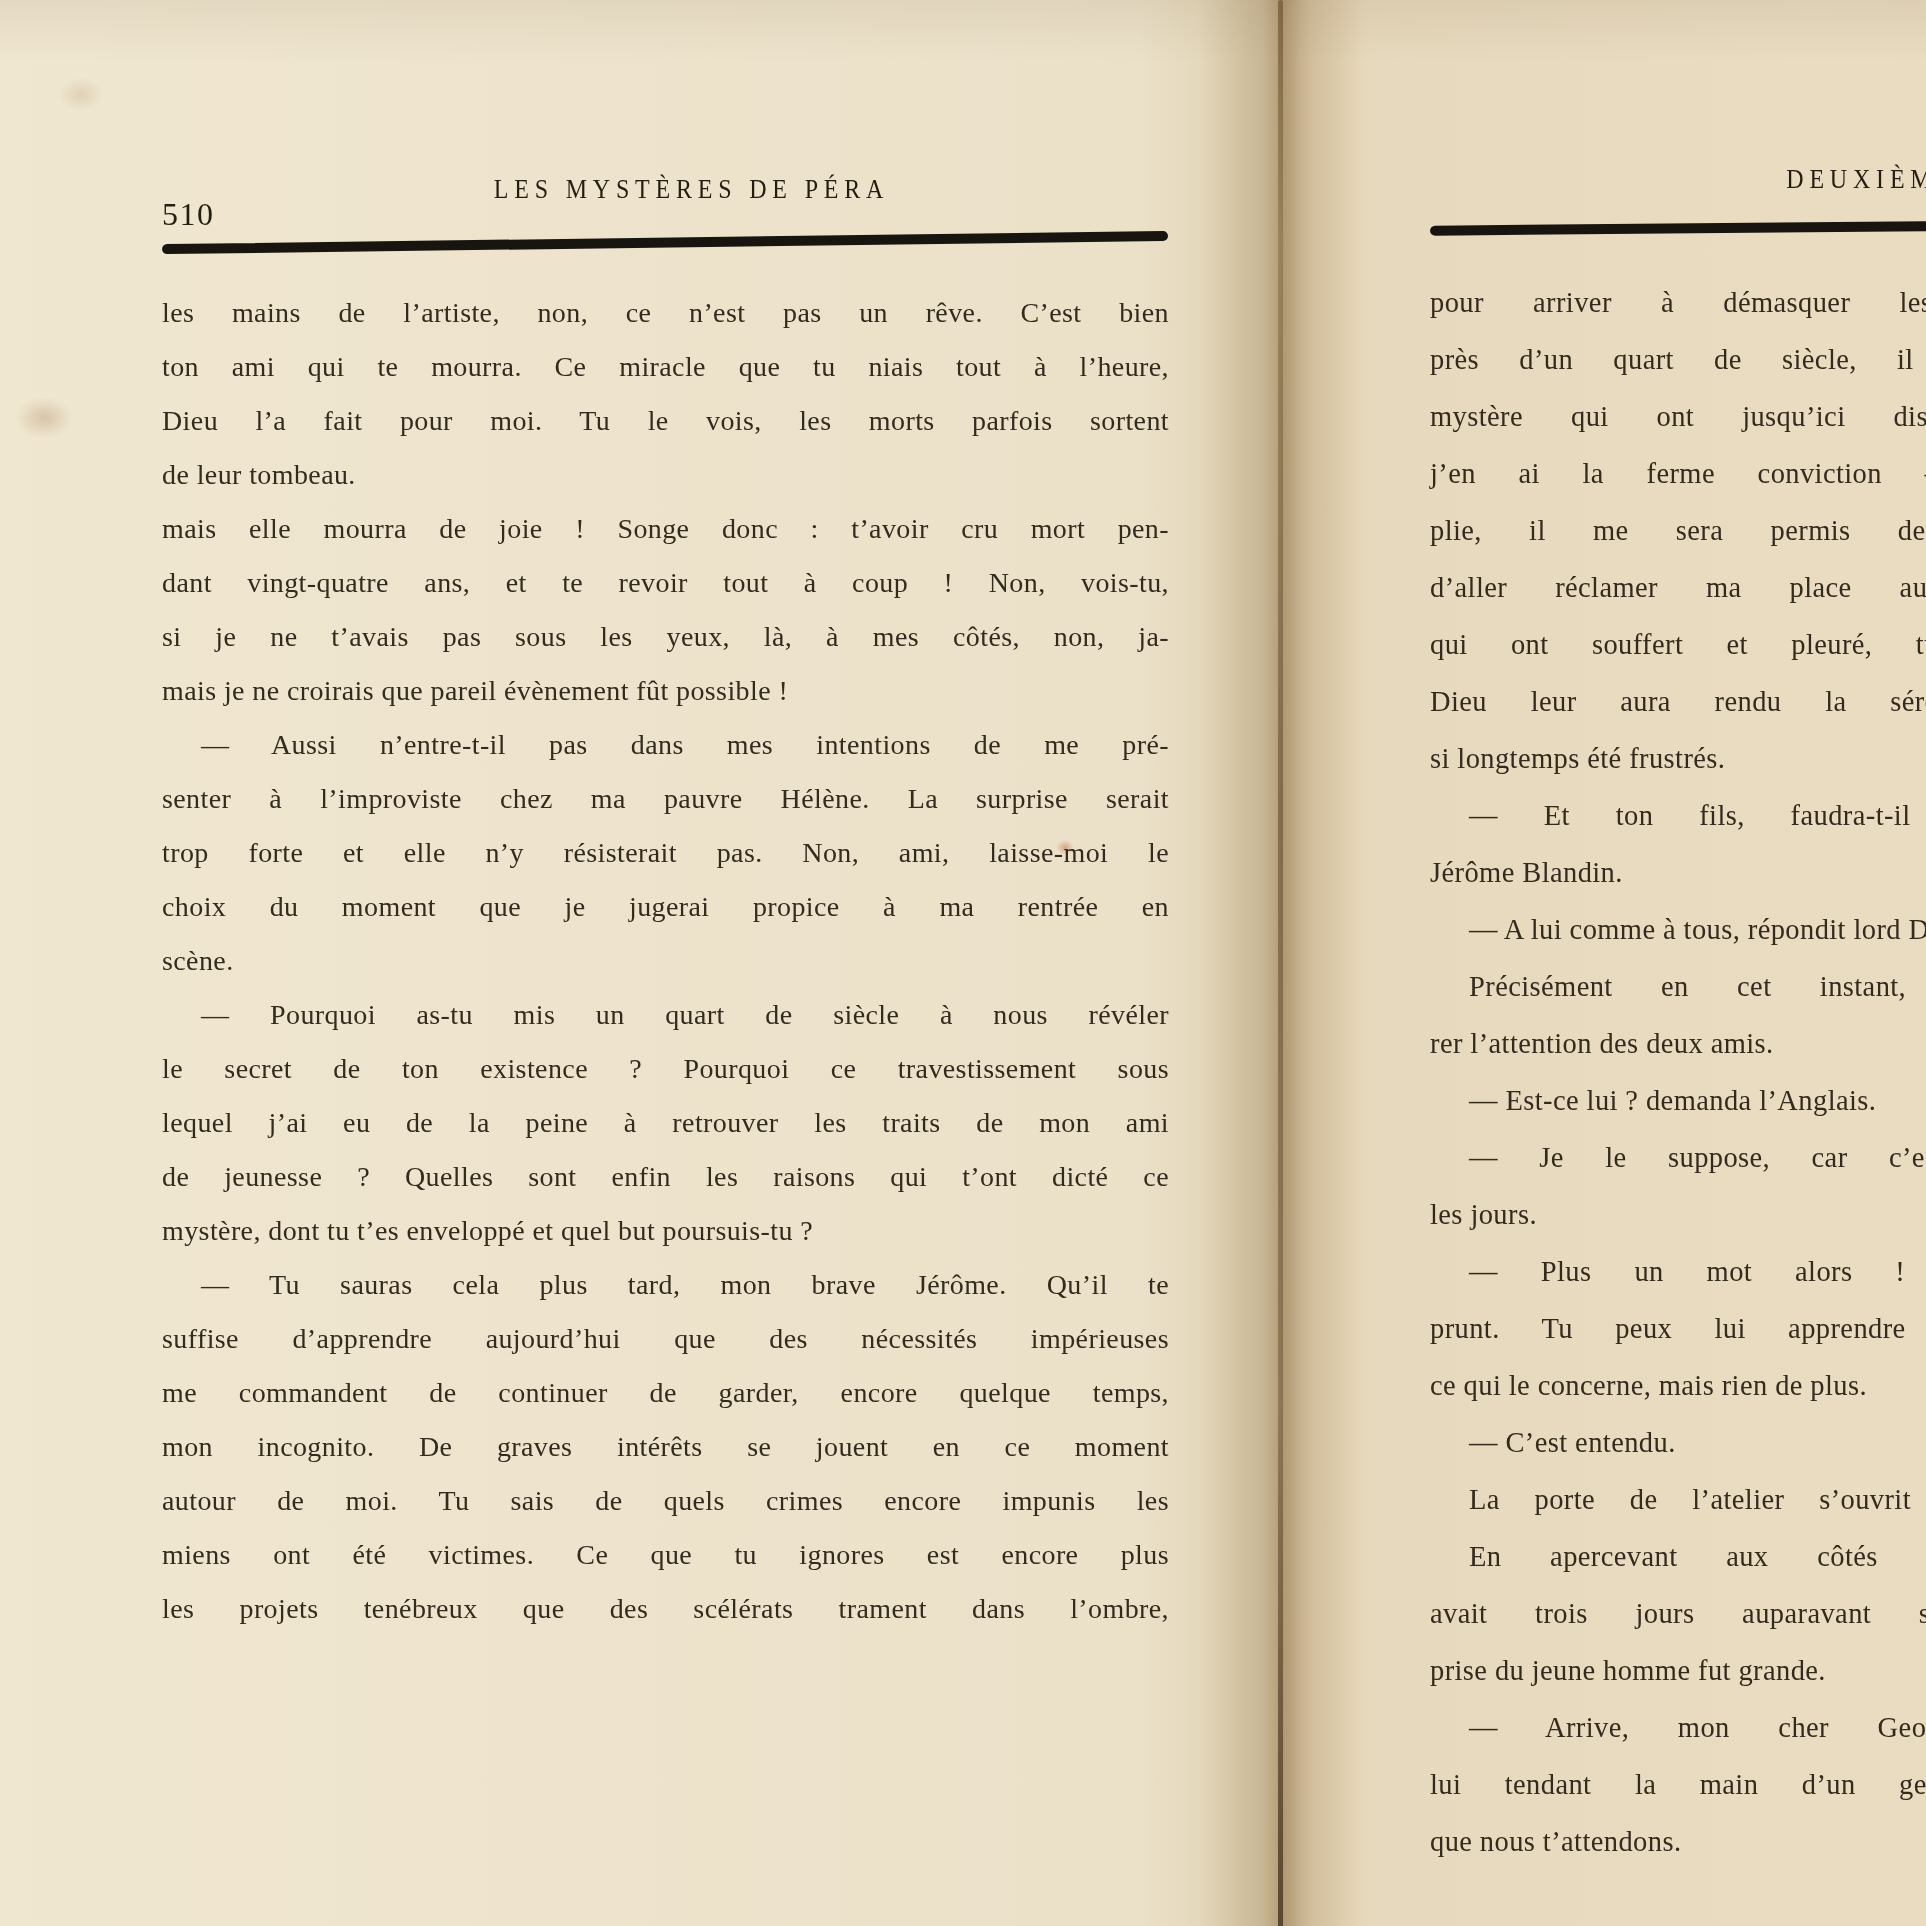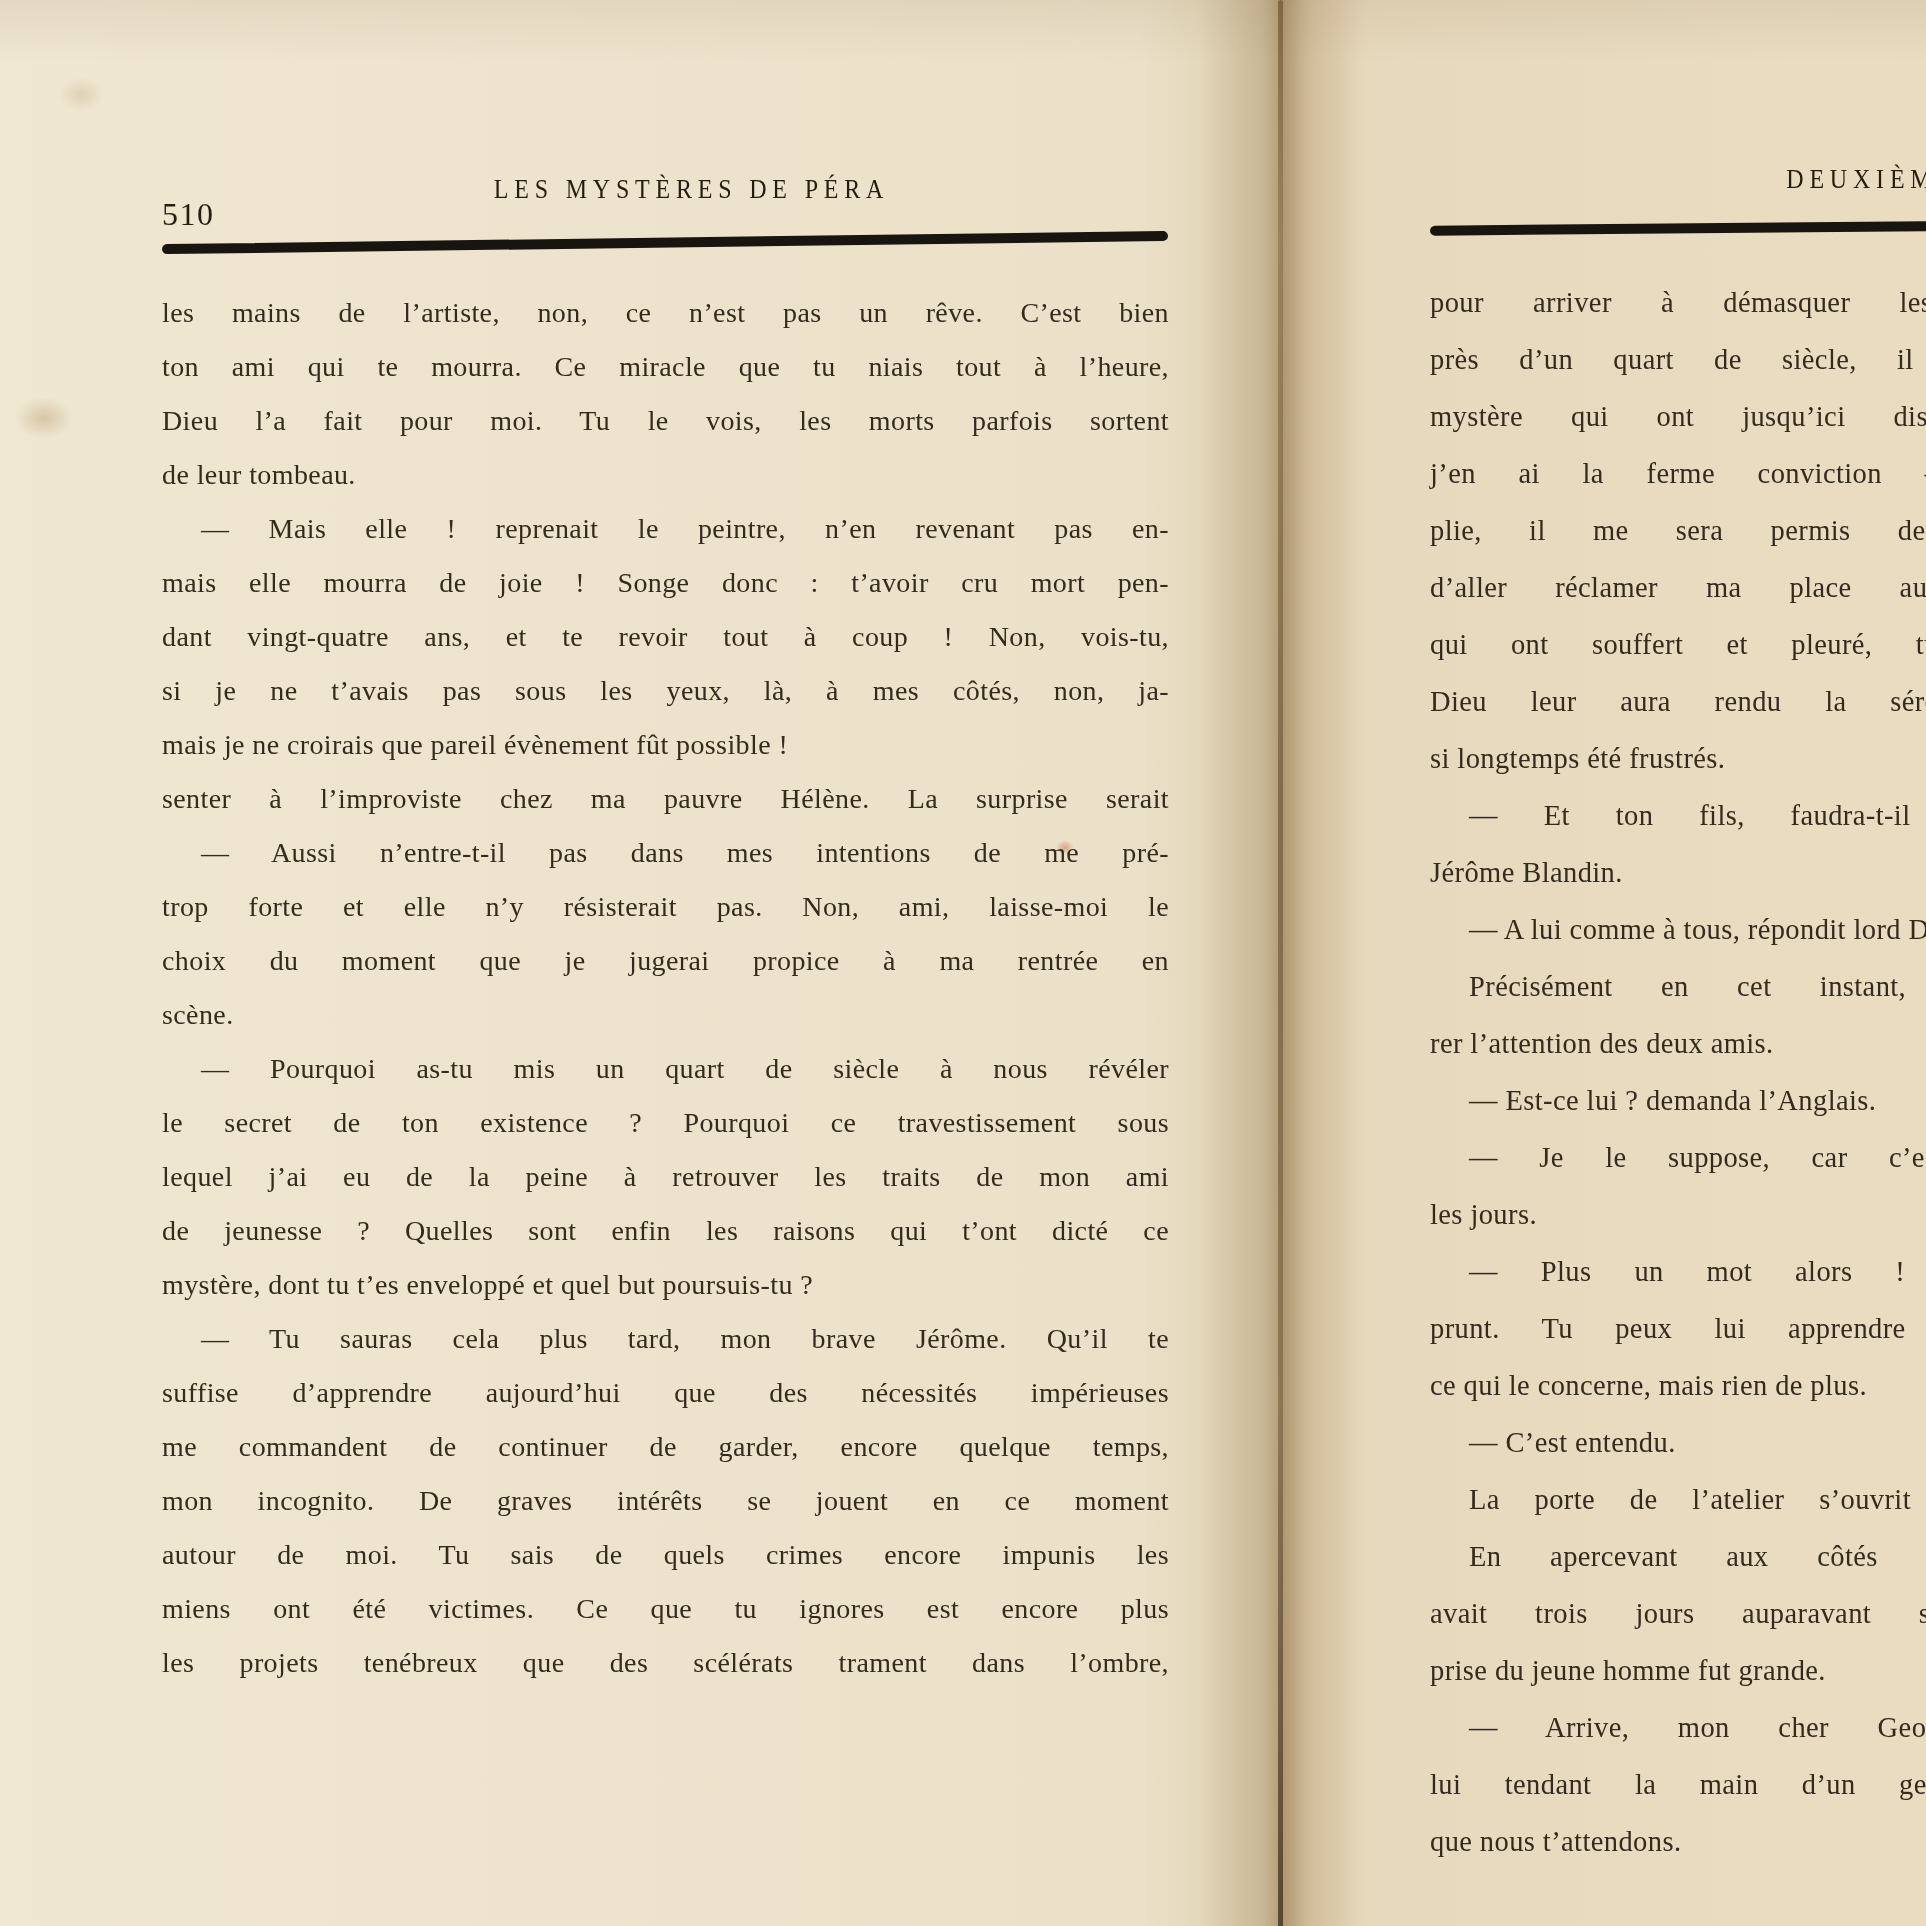--- a/index.html
+++ b/index.html
@@ -72,27 +72,26 @@
 
   <div>
     <div class="pgnum" style="left:162px;top:171px;margin-top:25px;">510</div>
     <div class="runtitle" style="left:188px;top:176px;width:1007px;">LES MYSTÈRES DE PÉRA</div>
     <div class="head-rule" id="rule-left"></div>
     <div class="page-lines" id="left-lines">
         <div class="line" style="height: 54px; line-height: 54px;">les mains de l’artiste, non, ce n’est pas un rêve. C’est bien</div>
         <div class="line" style="height: 54px; line-height: 54px;">ton ami qui te mourra. Ce miracle que tu niais tout à l’heure,</div>
         <div class="line" style="height: 54px; line-height: 54px;">Dieu l’a fait pour moi. Tu le vois, les morts parfois sortent</div>
         <div class="line nofill" style="height: 54px; line-height: 54px;">de leur tombeau.</div>
-        <div class="line indent" style="height: 54px; line-height: 54px;">— Mais elle !  reprenait le peintre, n’en revenant pas en-</div>
         <div class="line" style="height: 54px; line-height: 54px;">mais elle mourra de joie ! Songe donc : t’avoir cru mort pen-</div>
         <div class="line" style="height: 54px; line-height: 54px;">dant vingt-quatre ans, et te revoir tout à coup ! Non, vois-tu,</div>
         <div class="line" style="height: 54px; line-height: 54px;">si je ne t’avais pas sous les yeux, là, à mes côtés, non, ja-</div>
         <div class="line nofill" style="height: 54px; line-height: 54px;">mais je ne croirais que pareil évènement fût possible !</div>
+        <div class="line indent" style="height: 54px; line-height: 54px;">— Aussi n’entre-t-il pas dans mes intentions de me pré-</div>
         <div class="line" style="height: 54px; line-height: 54px;">senter à l’improviste chez ma pauvre Hélène. La surprise serait</div>
-        <div class="line indent" style="height: 54px; line-height: 54px;">— Aussi n’entre-t-il pas dans mes intentions de me pré-</div>
         <div class="line" style="height: 54px; line-height: 54px;">trop forte et elle n’y résisterait pas. Non, ami, laisse-moi le</div>
         <div class="line" style="height: 54px; line-height: 54px;">choix du moment que je jugerai propice à ma rentrée en</div>
         <div class="line nofill" style="height: 54px; line-height: 54px;">scène.</div>
         <div class="line indent" style="height: 54px; line-height: 54px;">— Pourquoi as-tu mis un quart de siècle à nous révéler</div>
         <div class="line" style="height: 54px; line-height: 54px;">le secret de ton existence ? Pourquoi ce travestissement sous</div>
         <div class="line" style="height: 54px; line-height: 54px;">lequel j’ai eu de la peine à retrouver les traits de mon ami</div>
         <div class="line" style="height: 54px; line-height: 54px;">de jeunesse ? Quelles sont enfin les raisons qui t’ont dicté ce</div>
         <div class="line nofill" style="height: 54px; line-height: 54px;">mystère, dont tu t’es enveloppé et quel but poursuis-tu ?</div>
         <div class="line indent" style="height: 54px; line-height: 54px;">— Tu sauras cela plus tard, mon brave Jérôme. Qu’il te</div>
         <div class="line" style="height: 54px; line-height: 54px;">suffise d’apprendre aujourd’hui que des nécessités impérieuses</div>

